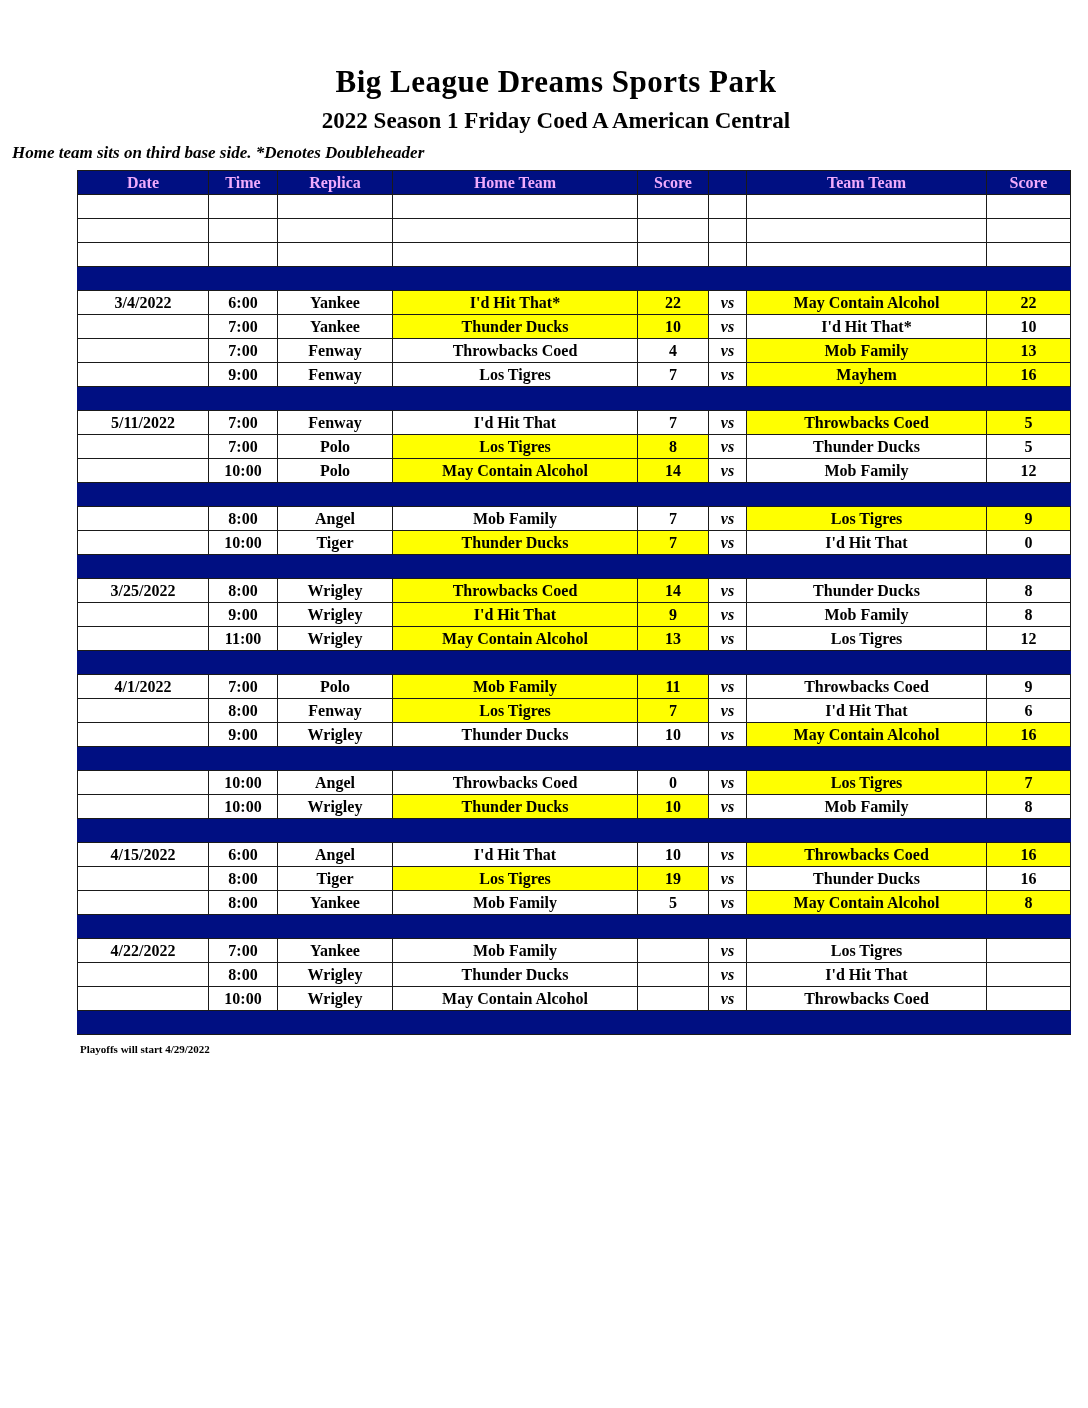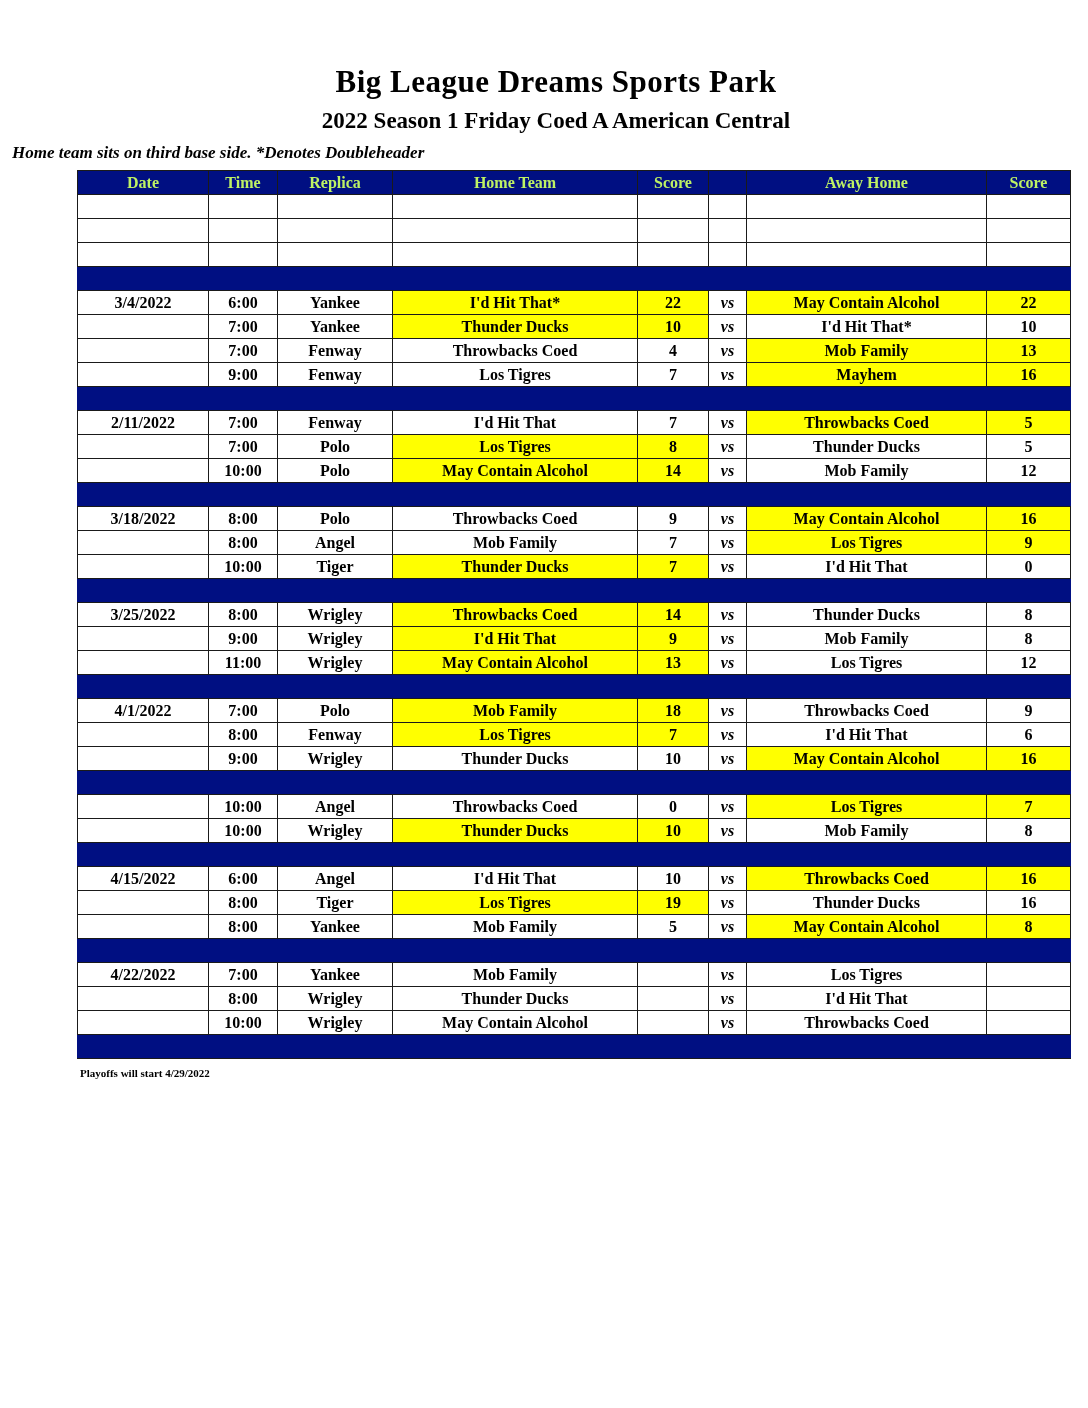--- a/index.html
+++ b/index.html
@@ -44,21 +44,21 @@
     padding: 0 2px;
     font-size: 16px;
     font-weight: bold;
     text-align: center;
     vertical-align: middle;
     overflow: hidden;
     white-space: nowrap;
   }
   table.schedule th {
     background: var(--navy, #000f82);
-    color: #bef264;
+    color: #f0abfc;
     font-size: 16px;
   }
   tr.separator td {
     background: var(--navy, #000f82);
     border-left-color: var(--navy, #000f82);
     border-right-color: var(--navy, #000f82);
   }
   td.hl { background: var(--yellow, #ffff00); }
   td.vs { font-style: italic; font-size: 15px; }
   .footer {
@@ -88,21 +88,21 @@
       <col style="width:84px">
     </colgroup>
     <thead>
       <tr>
         <th>Date</th>
         <th>Time</th>
         <th>Replica</th>
         <th>Home Team</th>
         <th>Score</th>
         <th></th>
-        <th>Away Home</th>
+        <th>Team Team</th>
         <th>Score</th>
       </tr>
     </thead>
     <tbody id="schedule-body">
         <tr>
           <td></td>
           <td></td>
           <td></td>
           <td></td>
           <td></td>
@@ -170,21 +170,21 @@
           <td>Los Tigres</td>
           <td>7</td>
           <td class="vs">vs</td>
           <td class="hl">Mayhem</td>
           <td class="hl">16</td>
         </tr>
         <tr class="separator">
           <td colspan="8"></td>
         </tr>
         <tr>
-          <td>2/11/2022</td>
+          <td>5/11/2022</td>
           <td>7:00</td>
           <td>Fenway</td>
           <td>I'd Hit That</td>
           <td>7</td>
           <td class="vs">vs</td>
           <td class="hl">Throwbacks Coed</td>
           <td class="hl">5</td>
         </tr>
         <tr>
           <td></td>
@@ -201,30 +201,20 @@
           <td>10:00</td>
           <td>Polo</td>
           <td class="hl">May Contain Alcohol</td>
           <td class="hl">14</td>
           <td class="vs">vs</td>
           <td>Mob Family</td>
           <td>12</td>
         </tr>
         <tr class="separator">
           <td colspan="8"></td>
-        </tr>
-        <tr>
-          <td>3/18/2022</td>
-          <td>8:00</td>
-          <td>Polo</td>
-          <td>Throwbacks Coed</td>
-          <td>9</td>
-          <td class="vs">vs</td>
-          <td class="hl">May Contain Alcohol</td>
-          <td class="hl">16</td>
         </tr>
         <tr>
           <td></td>
           <td>8:00</td>
           <td>Angel</td>
           <td>Mob Family</td>
           <td>7</td>
           <td class="vs">vs</td>
           <td class="hl">Los Tigres</td>
           <td class="hl">9</td>
@@ -273,21 +263,21 @@
           <td>12</td>
         </tr>
         <tr class="separator">
           <td colspan="8"></td>
         </tr>
         <tr>
           <td>4/1/2022</td>
           <td>7:00</td>
           <td>Polo</td>
           <td class="hl">Mob Family</td>
-          <td class="hl">18</td>
+          <td class="hl">11</td>
           <td class="vs">vs</td>
           <td>Throwbacks Coed</td>
           <td>9</td>
         </tr>
         <tr>
           <td></td>
           <td>8:00</td>
           <td>Fenway</td>
           <td class="hl">Los Tigres</td>
           <td class="hl">7</td>

